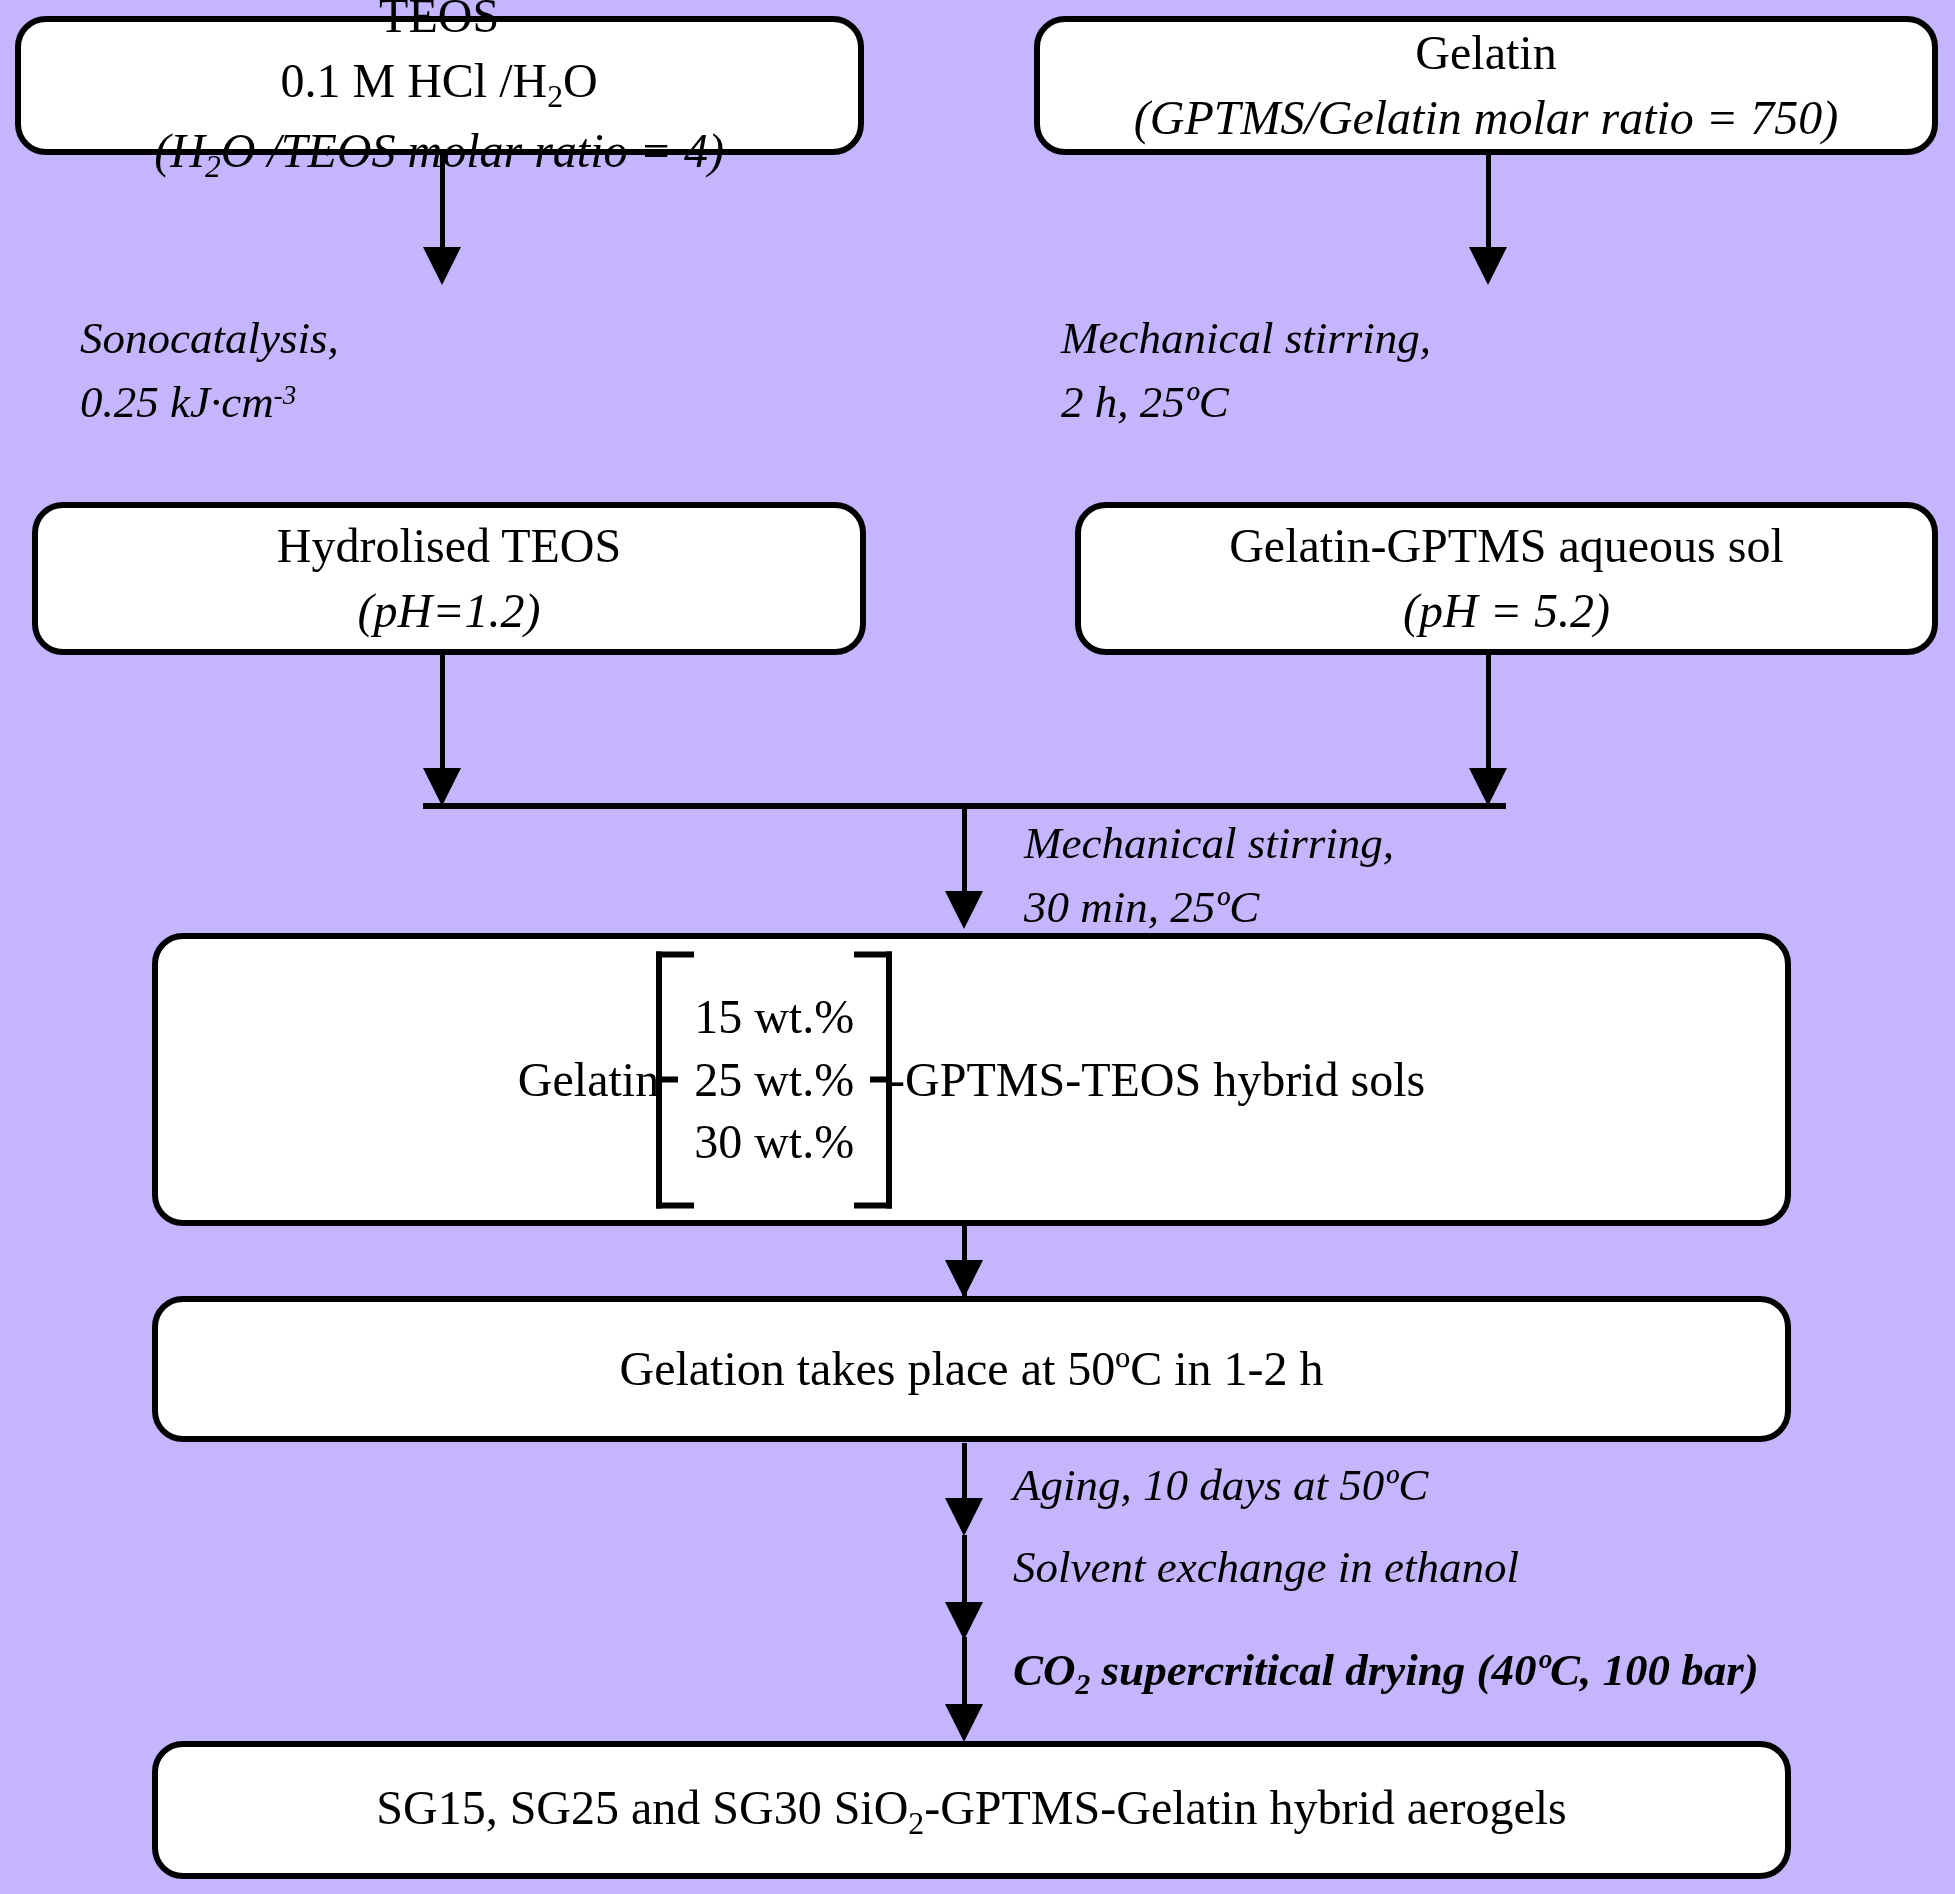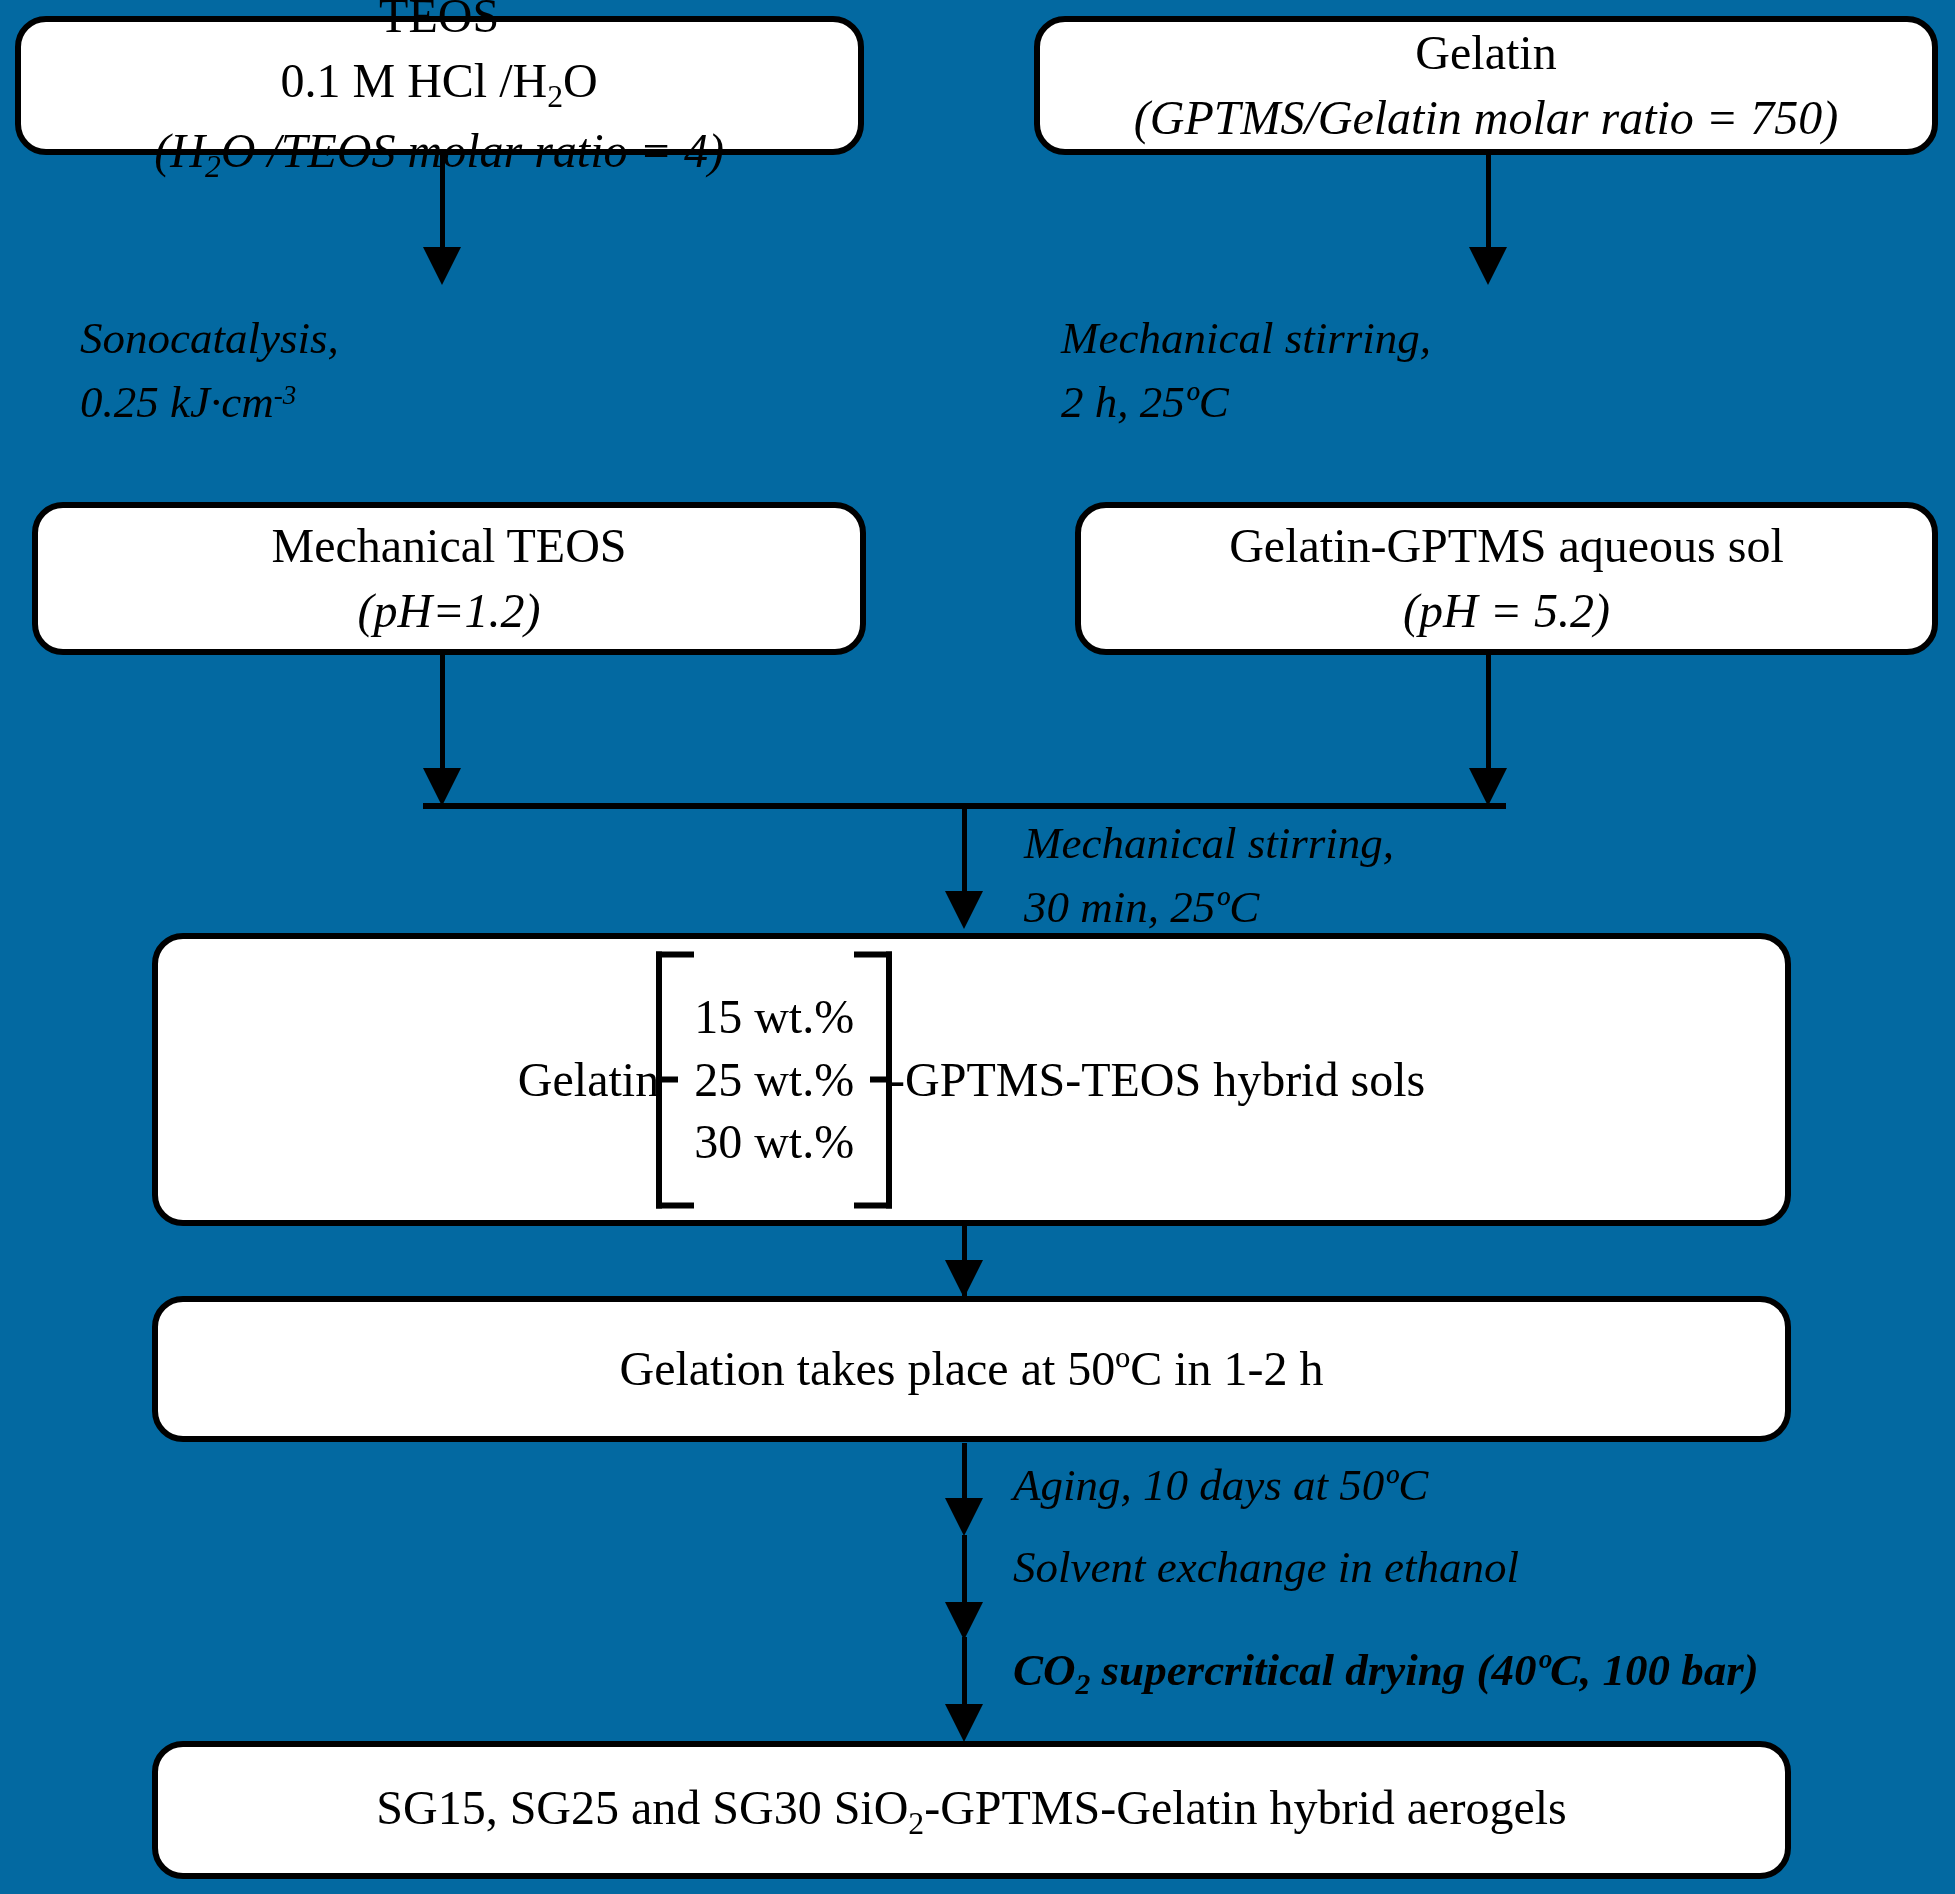--- a/index.html
+++ b/index.html
@@ -8,21 +8,21 @@
     background: #ffffff;
   }
   body {
     font-family: "Liberation Serif", "DejaVu Serif", serif;
     color: #000000;
   }
   #canvas {
     position: relative;
     width: 1955px;
     height: 1895px;
-    background: #0369a1;
+    background: #c4b5fd;
     overflow: hidden;
   }
 
   
   .node {
     position: absolute;
     box-sizing: border-box;
     border: 6.6px solid #000000;
     border-radius: 31px;
     background: #ffffff;
@@ -153,21 +153,21 @@
   </div>
 
   <div class="vline" style="left:1486px; top:155px; height:99px;"></div>
   <div class="ahead" style="left:1469px; top:247px;"></div>
   <div class="elabel rgt" style="left:1061px; top:307px; width:402px;">
     <span>Mechanical stirring,</span><br>
     <span>2 h, 25ºC</span>
   </div>
 
   <div class="node" style="left:32px; top:502px; width:834px; height:153px;">
-    <span class="ln">Mechanical TEOS</span>
+    <span class="ln">Hydrolised TEOS</span>
     <span class="ln it">(pH=1.2)</span>
   </div>
 
   <div class="node" style="left:1075px; top:502px; width:863px; height:153px;">
     <span class="ln">Gelatin-GPTMS aqueous sol</span>
     <span class="ln it">(pH = 5.2)</span>
   </div>
 
   <div class="vline" style="left:440px; top:655px; height:119px;"></div>
   <div class="ahead" style="left:423px; top:768px;"></div>

